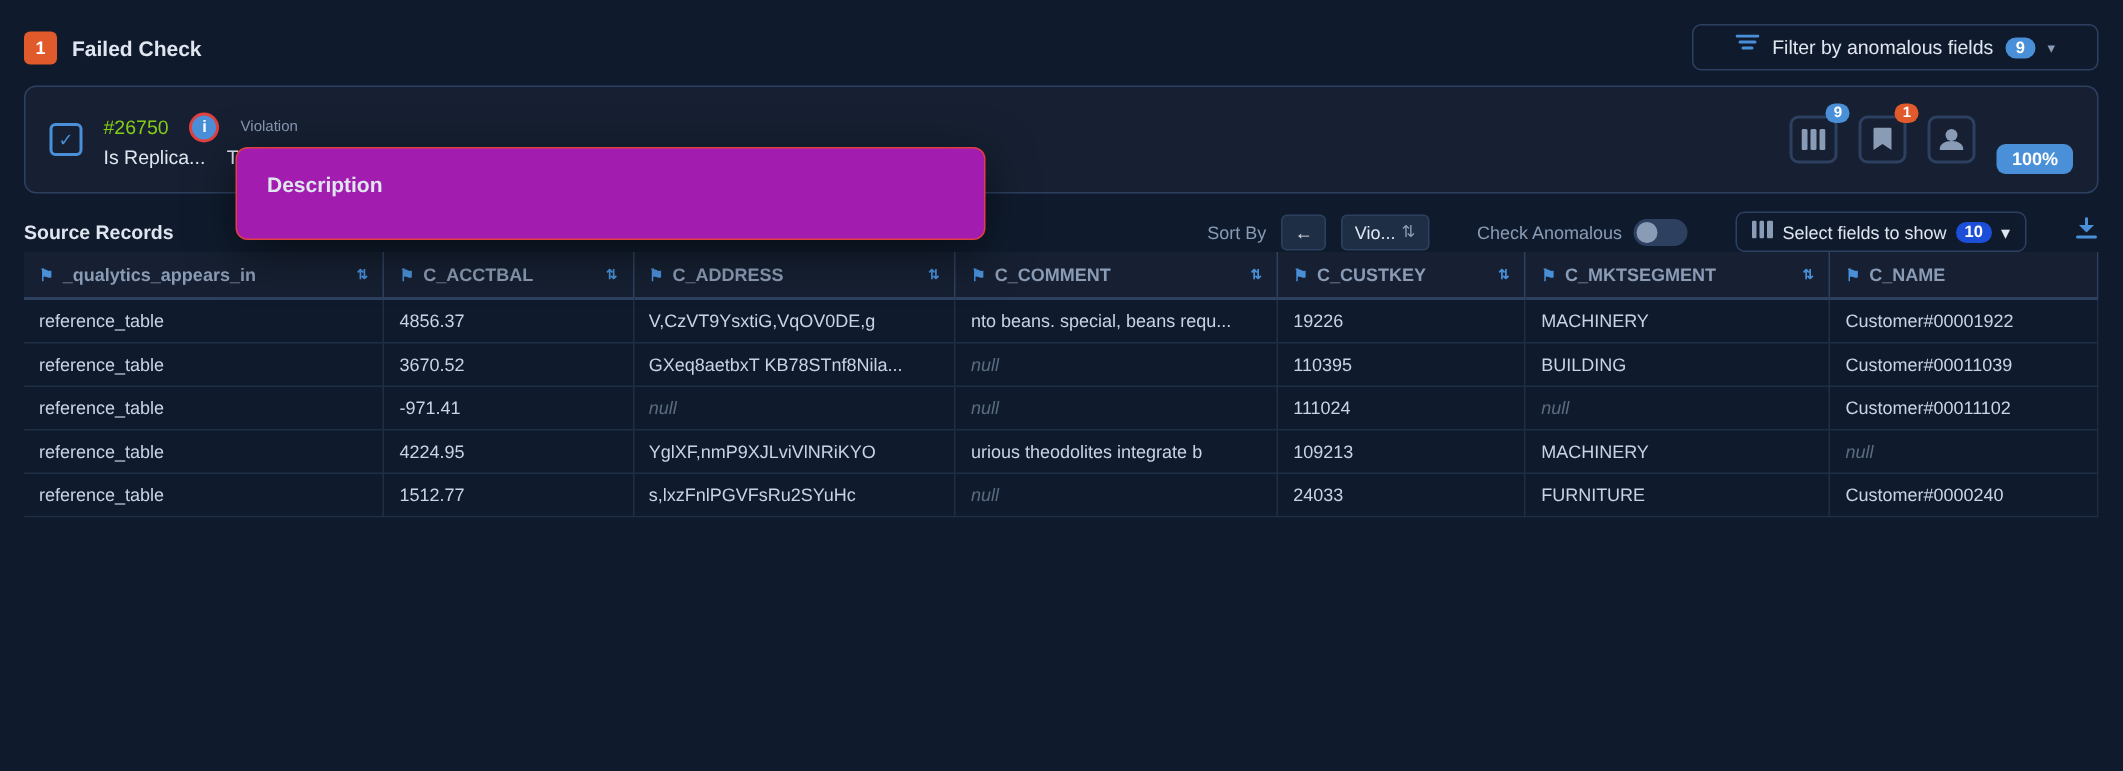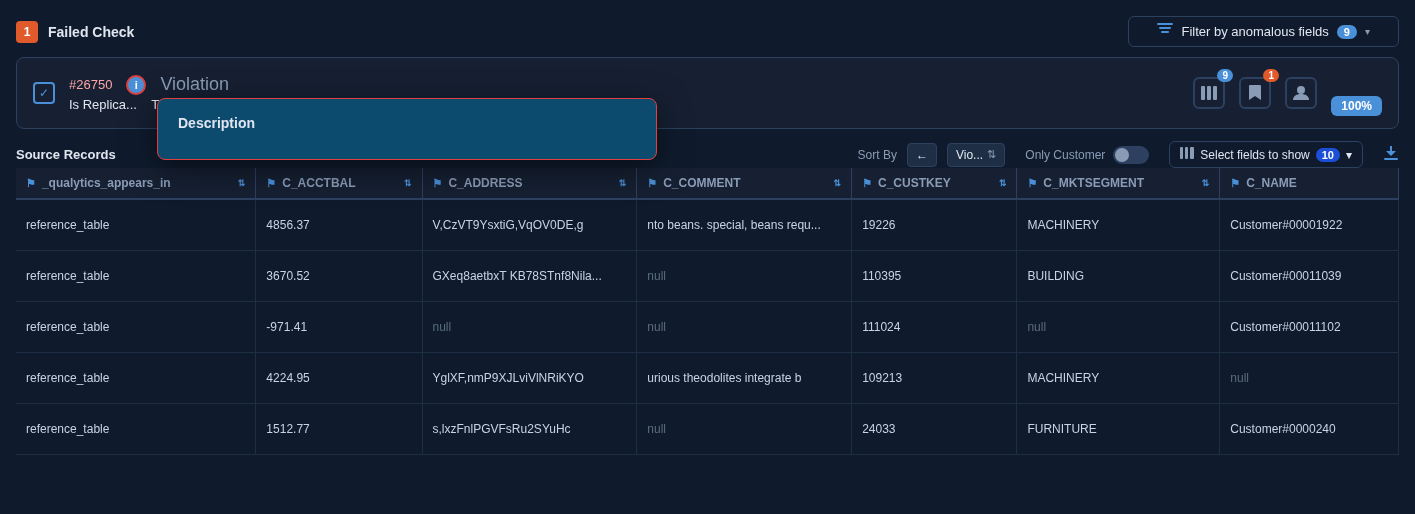--- a/index.html
+++ b/index.html
@@ -125,42 +125,42 @@
     }
 
     .check-id-row {
       display: flex;
       align-items: center;
       gap: 14px;
     }
 
     .check-id {
       font-size: 13px;
-      color: #fca5a5;
+      color: #84cc16;
     }
 
     .info-icon-btn {
       width: 20px;
       height: 20px;
       border-radius: 50%;
       background: #4a90d9;
       color: #fff;
       border: none;
       cursor: pointer;
       font-size: 11px;
       font-weight: 700;
       display: flex;
       align-items: center;
       justify-content: center;
       border: 2px solid #e04040;
       position: relative;
     }
 
     .violation-label {
-      font-size: 18px;
+      font-size: 10px;
       color: #8a9bb5;
     }
 
     .check-description {
       font-size: 13px;
       color: #e0e6f0;
     }
 
     .check-right-icons {
       display: flex;
@@ -341,40 +341,41 @@
       font-size: 11px;
     }
 
     .sort-icon {
       color: #4a90d9;
       font-size: 9px;
       margin-left: auto;
     }
 
     .data-table td {
-      padding: 18px 10px;
+      padding: 7px 10px;
       border-bottom: 1px solid #1e2f45;
       border-right: 1px solid #1e2f45;
       color: #c8d4e6;
       white-space: nowrap;
       overflow: hidden;
       text-overflow: ellipsis;
       max-width: 160px;
     }
 
     .data-table td.null-val {
       color: #5a6b80;
+      font-style: italic;
     }
 
     
     .tooltip-popup {
       position: absolute;
       top: 40px;
       left: 140px;
-      background: #0c4a6e;
+      background: #a21caf;
       border: 1.5px solid #e04040;
       border-radius: 8px;
       padding: 16px 20px;
       width: 500px;
       z-index: 100;
       box-shadow: 0 8px 32px rgba(0,0,0,0.5);
     }
 
     .tooltip-title {
       font-size: 14px;
@@ -385,21 +386,21 @@
 
     .tooltip-body {
       font-size: 13px;
       color: #c8d4e6;
       line-height: 1.5;
     }
 
     .controls-row {
       display: flex;
       align-items: center;
-      gap: 20px;
+      gap: 32px;
     }
   </style>
 </head>
 <body>
 
 <div class="page-container">
 
 
   <div class="top-bar">
     <div class="failed-check-badge">
@@ -474,21 +475,21 @@
         <span class="sort-label">Sort By</span>
         <button class="sort-btn">
           <span>←</span>
         </button>
         <button class="sort-btn">
           <span>Vio...</span>
           <span class="sort-arrow">⇅</span>
         </button>
       </div>
       <div class="only-anomalous">
-        <span>Only Customer</span>
+        <span>Check Anomalous</span>
         <div class="toggle">
           <div class="toggle-knob"></div>
         </div>
       </div>
       <button class="select-fields-btn">
         <span>
           <svg width="14" height="12" viewBox="0 0 14 12" fill="none">
             <rect x="0" y="0" width="3" height="12" rx="1" fill="#8a9bb5"></rect>
             <rect x="5" y="0" width="3" height="12" rx="1" fill="#8a9bb5"></rect>
             <rect x="10" y="0" width="4" height="12" rx="1" fill="#8a9bb5"></rect>

